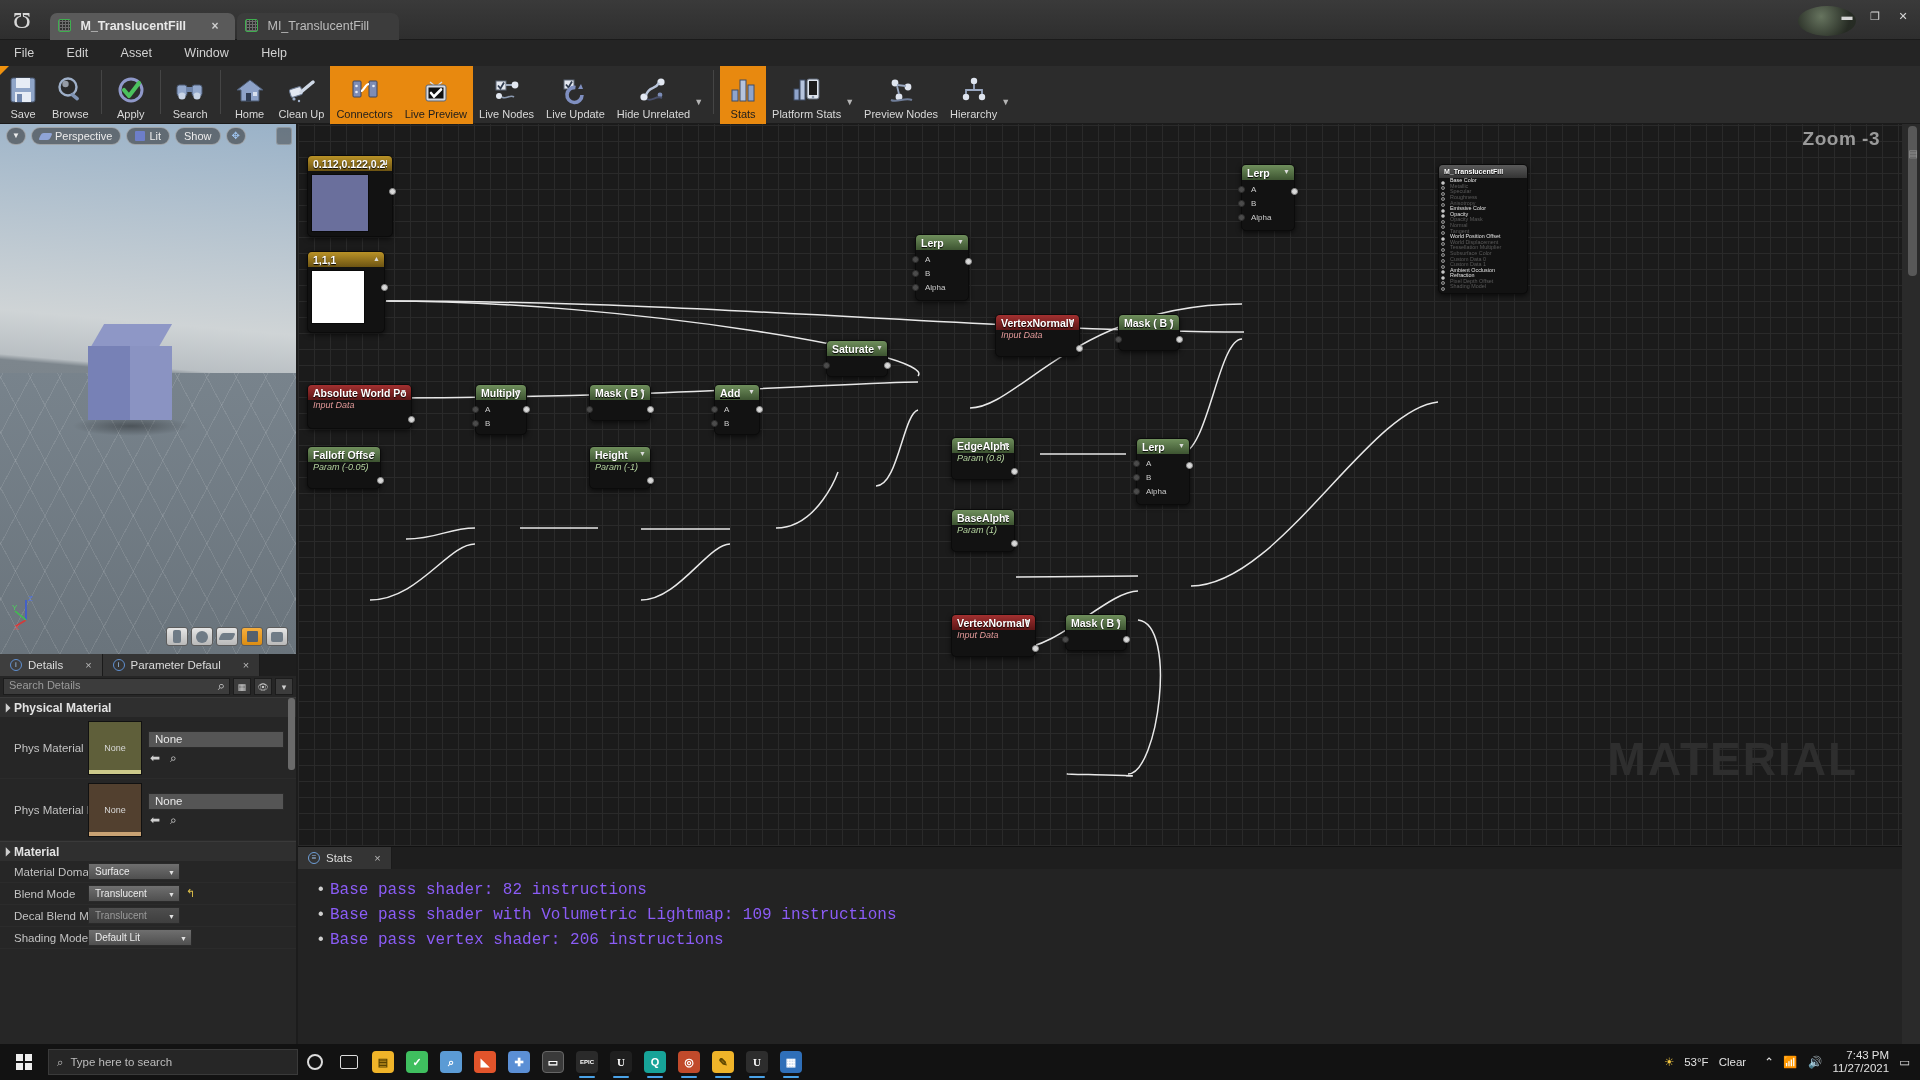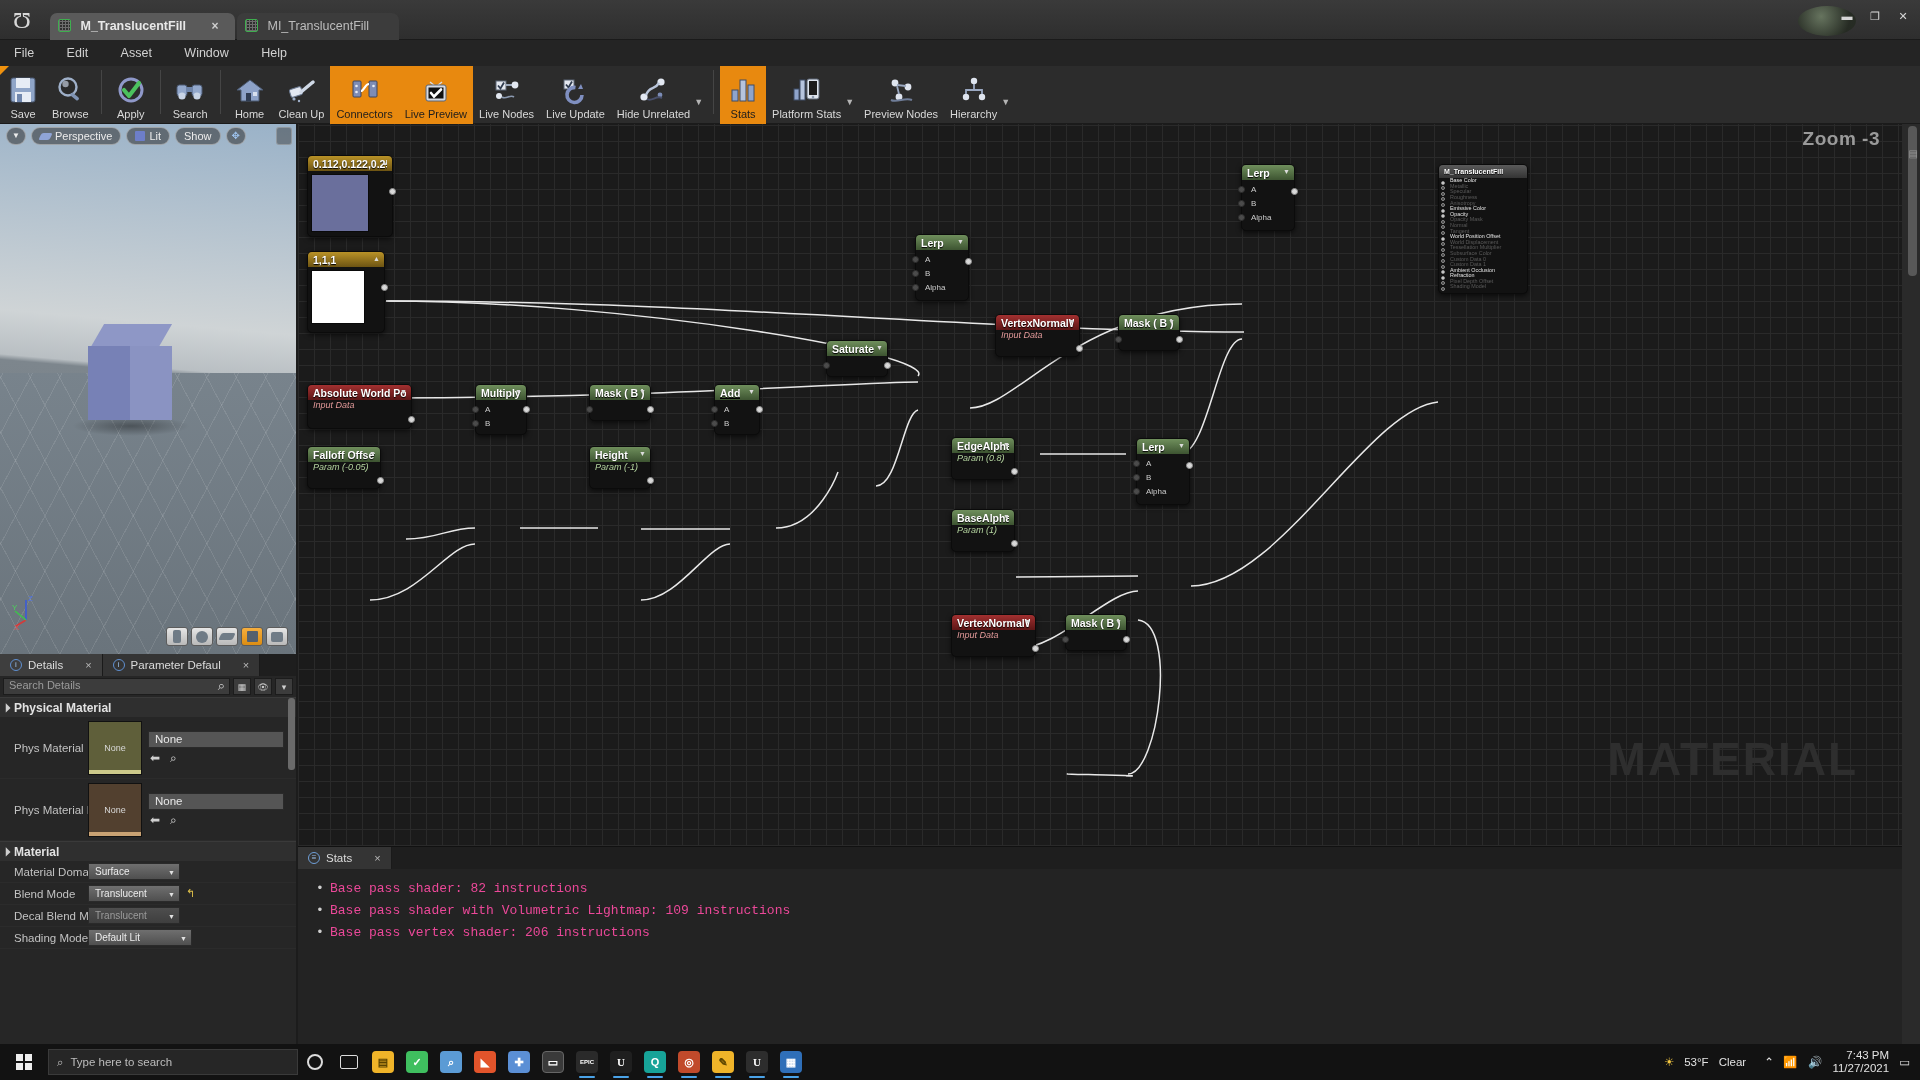--- a/index.html
+++ b/index.html
@@ -177,21 +177,21 @@
     border-radius:50%; border:1px solid #8d8d8d; }
   .oactive .olbl { color:#e4e4e4; } .oactive .opin { background:#dcdcdc; }
   .odim .olbl { color:#5a5a5a; } .odim .opin { background:#3a3a3a; border-color:#444; }
 
   
   #stats { position:absolute; left:298px; top:846px; right:18px; bottom:36px;
     background:#232323; border-top:1px solid #111; }
   #stats-tab { height:22px; background:#1e1e1e; display:flex; }
   #stats-tab .dtab { background:#343434; }
   #stats-body { padding:12px 0 0 18px; }
-  #stats-body li { list-style:none; color:#ec4899; font-size:13px;
+  #stats-body li { list-style:none; color:#8b5cf6; font-size:16px;
     font-family:"Liberation Mono", monospace; margin-bottom:7px; padding-left:14px; position:relative; }
   #stats-body li::before { content:"•"; position:absolute; left:0; color:#cfcfcf; }
 
   #rightbar { position:absolute; right:0; top:124px; width:18px; bottom:36px; background:#2a2a2a; }
   #rightbar .rsc { position:absolute; right:3px; top:2px; width:9px; height:150px;
     background:#585858; border-radius:4px; }
   #rightbar .ricon { position:absolute; right:2px; top:24px; color:#9a9a9a; font-size:10px; }
 
   
   #taskbar { position:absolute; left:0; bottom:0; width:1920px; height:36px;

